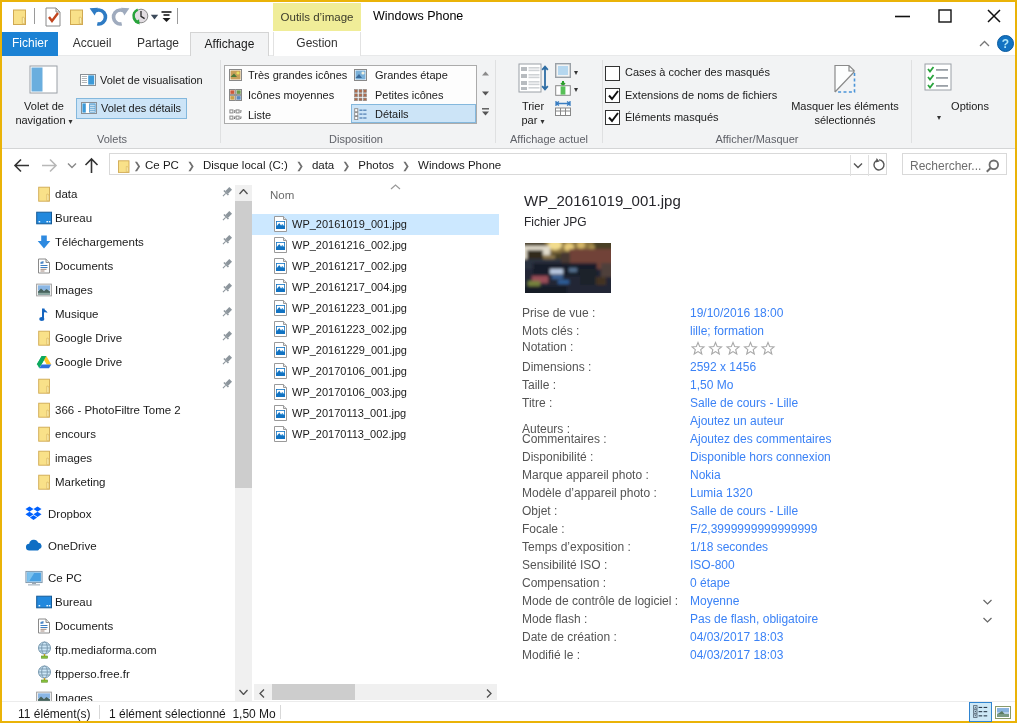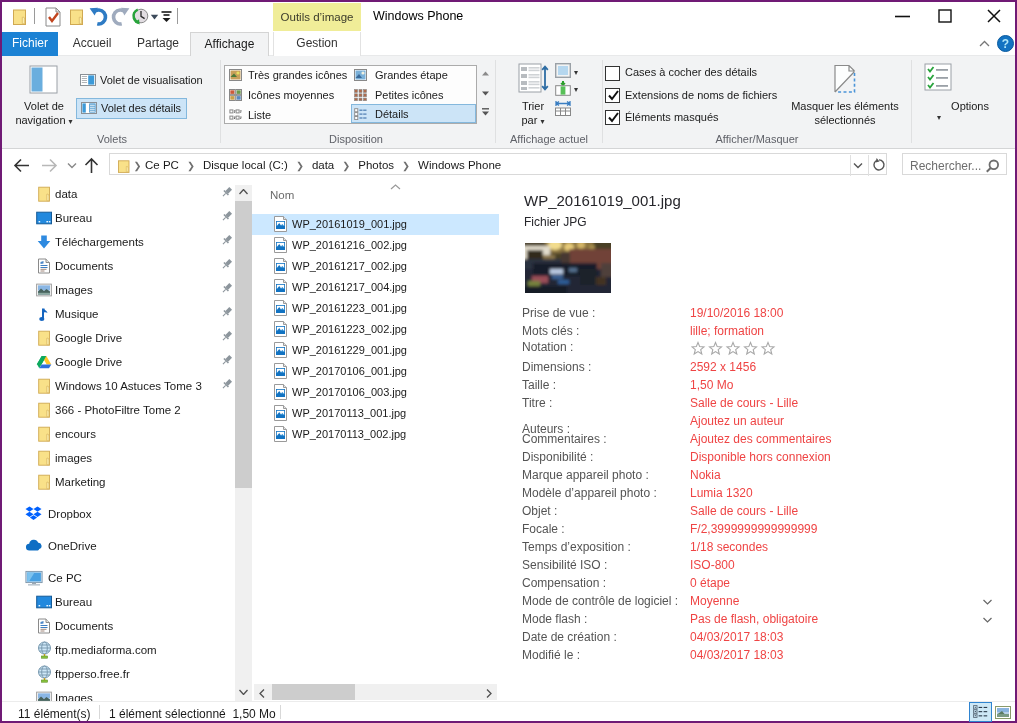--- a/index.html
+++ b/index.html
@@ -1,19 +1,19 @@
 <!DOCTYPE html>
 <html><head>
 <meta charset="utf-8">
 <style>
 * { margin:0; padding:0; box-sizing:border-box; }
 html,body { width:1017px; height:723px; overflow:hidden; }
 body { font-family:"Liberation Sans", sans-serif; font-size:12px; color:#1a1a1a; background:#fff; position:relative; }
 .abs { position:absolute; }
-#frame { position:absolute; left:0; top:0; width:1017px; height:723px; border:2px solid #701a75; background:#fff; }
+#frame { position:absolute; left:0; top:0; width:1017px; height:723px; border:2px solid #eab308; background:#fff; }
 
 #titlebar { position:absolute; left:0; top:0; width:1013px; height:29px; background:#fff; }
 .qsep { position:absolute; top:6px; width:1px; height:16px; background:#9a9a9a; }
 #toolslbl { position:absolute; left:271px; top:1px; width:88px; height:29px; background:#f0ed98; color:#3b3b2b; text-align:center; line-height:29px; font-size:11.5px; }
 #wintitle { position:absolute; left:371px; top:7px; font-size:12.5px; color:#000; }
 
 #tabrow { position:absolute; left:0; top:29px; width:1013px; height:25px; background:#fff; border-bottom:1px solid #e8e9ea; }
 #fichier { position:absolute; left:0px; top:1px; width:56px; height:24px; background:#1c82d4; color:#fff; text-align:center; line-height:23px; }
 .tab { position:absolute; top:1px; height:24px; text-align:center; line-height:23px; color:#333; }
 #tab-affichage { left:188px; width:79px; background:#f2f3f4; border:1px solid #d4d4d4; border-bottom:none; color:#1a1a1a; }
@@ -30,21 +30,21 @@
 
 #main { position:absolute; left:0; top:180px; width:1013px; height:519px; background:#fff; }
 .navitem { position:absolute; height:24px; line-height:24px; font-size:11.5px; color:#1a1a1a; white-space:nowrap; }
 .navitem svg { position:absolute; top:4px; }
 .pin { position:absolute; left:219px; top:5px; width:12px; height:12px; }
 .frow { position:absolute; left:0px; width:497px; height:21px; line-height:21px; font-size:11px; white-space:nowrap; }
 .frow svg { position:absolute; left:22px; top:2px; }
 .frow span { position:absolute; left:40px; }
 
 .dlabel { position:absolute; left:520px; width:170px; font-size:12px; color:#545454; white-space:nowrap; }
-.dvalue { position:absolute; left:688px; font-size:12px; color:#ef4444; white-space:nowrap; }
+.dvalue { position:absolute; left:688px; font-size:12px; color:#3b82f6; white-space:nowrap; }
 
 .sbtrack { background:#f0f0f0; position:absolute; }
 .sbthumb { background:#cdcdcd; position:absolute; }
 
 #statusbar { position:absolute; left:0; top:699px; width:1013px; height:20px; background:#fff; border-top:1px solid #ececec; font-size:12px; color:#1a1a1a; }
 </style>
 </head>
 <body>
 <div id="frame">
 <div id="titlebar">
@@ -274,21 +274,21 @@
   <div class="abs" style="left:572px;top:29px;font-size:8px;color:#333">▾</div>
   <svg class="abs" style="left:552px;top:44px" width="18" height="16" viewBox="0 0 18 16">
         <path d="M2 3.5 L16 3.5 M2 1 L2 6 M16 1 L16 6 M2 3.5 L5 1.5 M2 3.5 L5 5.5 M16 3.5 L13 1.5 M16 3.5 L13 5.5" stroke="#3a7ec2" stroke-width="1.3" fill="none"></path>
         <rect x="1.5" y="8" width="15" height="7.5" fill="#fff" stroke="#888"></rect>
         <path d="M1.5 11 L16.5 11 M6.5 8 L6.5 15.5 M11.5 8 L11.5 15.5" stroke="#888"></path>
       </svg>
   <div class="grouplbl" style="left:497px;width:100px;">Affichage actuel</div>
   <div class="rsep" style="left:600px"></div>
 
   <div class="abs" style="left:603px;top:10px;width:15px;height:15px;background:#fff;border:1px solid #333;"></div>
-  <div class="abs rtext" style="left:623px;top:10px;">Cases à cocher des détails</div>
+  <div class="abs rtext" style="left:623px;top:10px;">Cases à cocher des masqués</div>
   <div class="abs" style="left:603px;top:32px;width:15px;height:15px;background:#fff;border:1px solid #333;"></div>
   <svg class="abs" style="left:605px;top:33px" width="13" height="13" viewBox="0 0 13 13">
         <path d="M2 6.5 L5 10 L11 2" fill="none" stroke="#111" stroke-width="2"></path>
       </svg>
   <div class="abs rtext" style="left:623px;top:33px;">Extensions de noms de fichiers</div>
   <div class="abs" style="left:603px;top:54px;width:15px;height:15px;background:#fff;border:1px solid #333;"></div>
   <svg class="abs" style="left:605px;top:55px" width="13" height="13" viewBox="0 0 13 13">
         <path d="M2 6.5 L5 10 L11 2" fill="none" stroke="#111" stroke-width="2"></path>
       </svg>
   <div class="abs rtext" style="left:623px;top:55px;">Éléments masqués</div>
@@ -489,21 +489,20 @@
               <rect x="2.8" y="6.4" width="6.4" height="1.5"></rect>
               <rect x="5.45" y="7.9" width="1.1" height="3.8"></rect>
             </g>
           </svg>
         </div>
   <div class="navitem" style="left:0px;top:191.8px;width:250px;">
           <svg class="abs" style="left:34px;top:4px" width="16" height="16" viewBox="0 0 16 16">
             <rect x="2.7" y="1.2" width="10.8" height="14" fill="#f9e189" stroke="#d0a952" stroke-width="0.9"></rect>
             <path d="M10.8 8.2 L11.6 8.2 Q13 8.2 13 10 L13 14.7 L10.8 14.7 Z" fill="#fcefae" stroke="#d8b35e" stroke-width="0.7"></path>
           </svg>
-          <span style="position:absolute;left:53px;">Windows 10 Astuces Tome 3</span>
           <svg class="pin" viewBox="0 0 12 12">
             <g transform="rotate(45 6 6)" fill="#8c959c">
               <rect x="4.1" y="0.8" width="3.8" height="5.6"></rect>
               <rect x="2.8" y="6.4" width="6.4" height="1.5"></rect>
               <rect x="5.45" y="7.9" width="1.1" height="3.8"></rect>
             </g>
           </svg>
         </div>
   <div class="navitem" style="left:0px;top:215.9px;width:250px;">
           <svg class="abs" style="left:34px;top:4px" width="16" height="16" viewBox="0 0 16 16">

